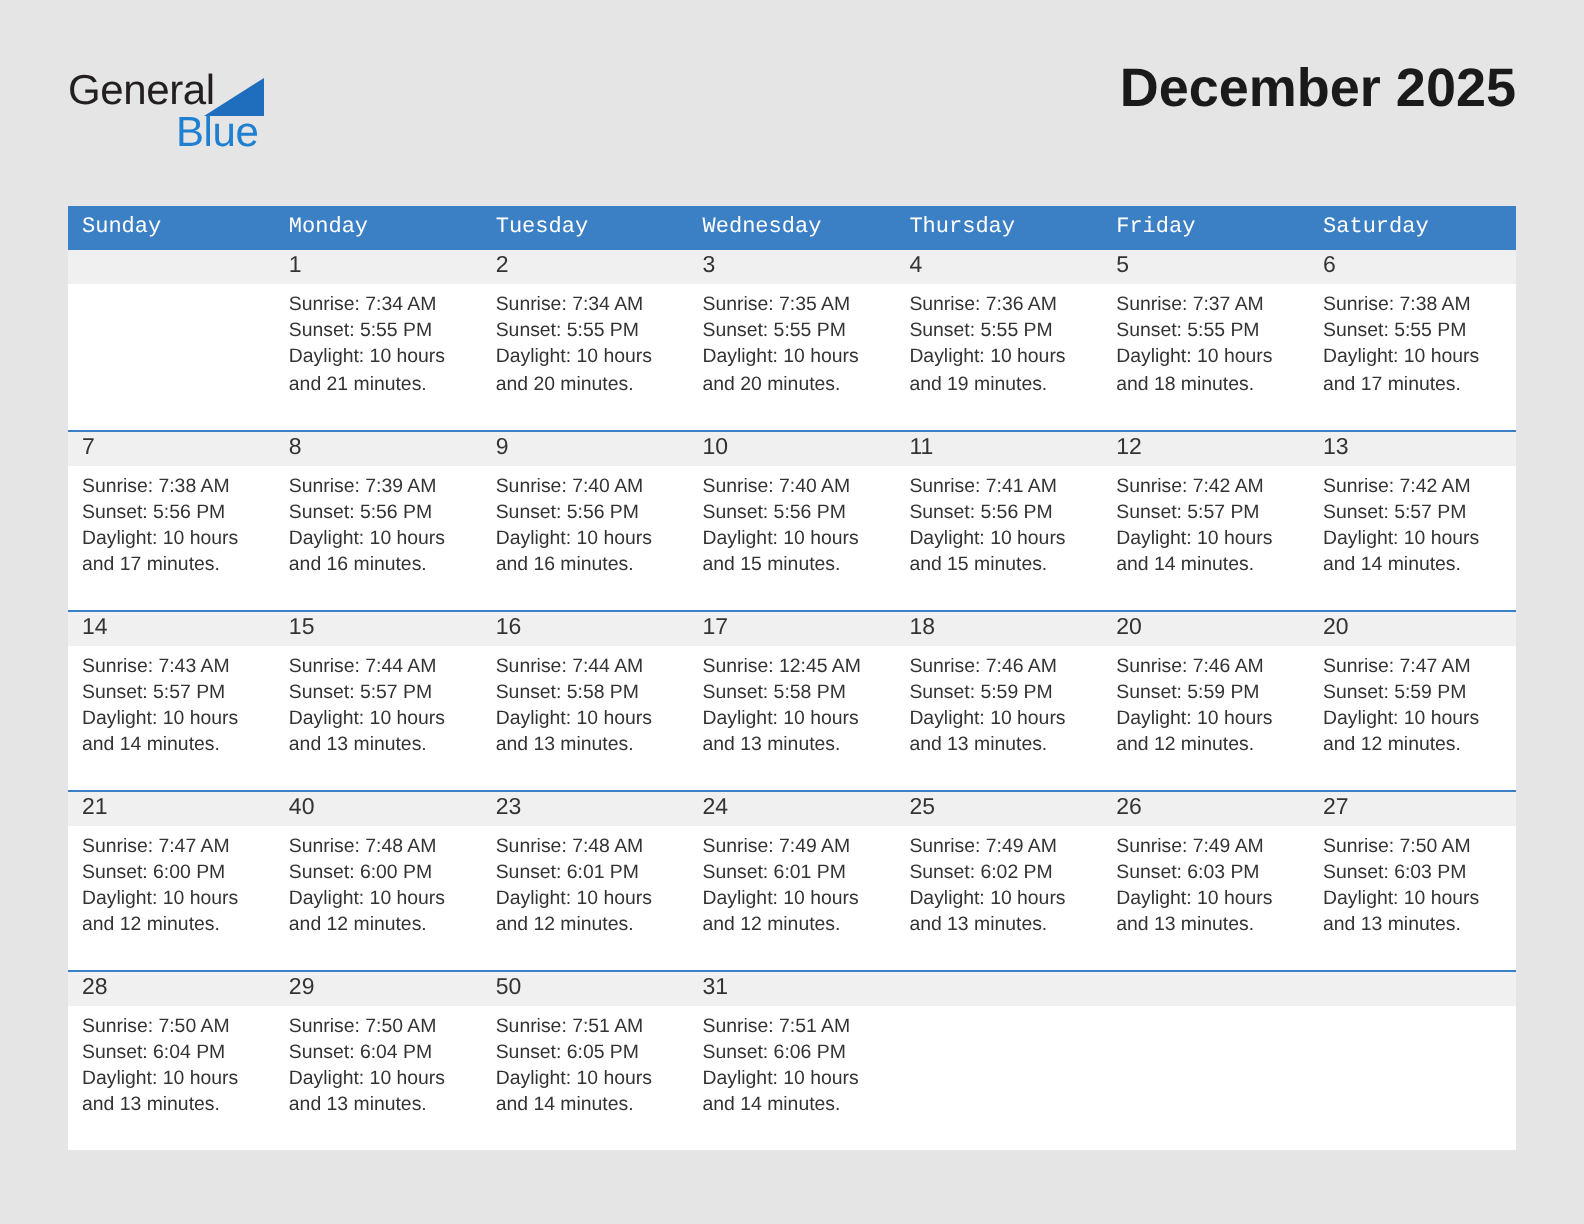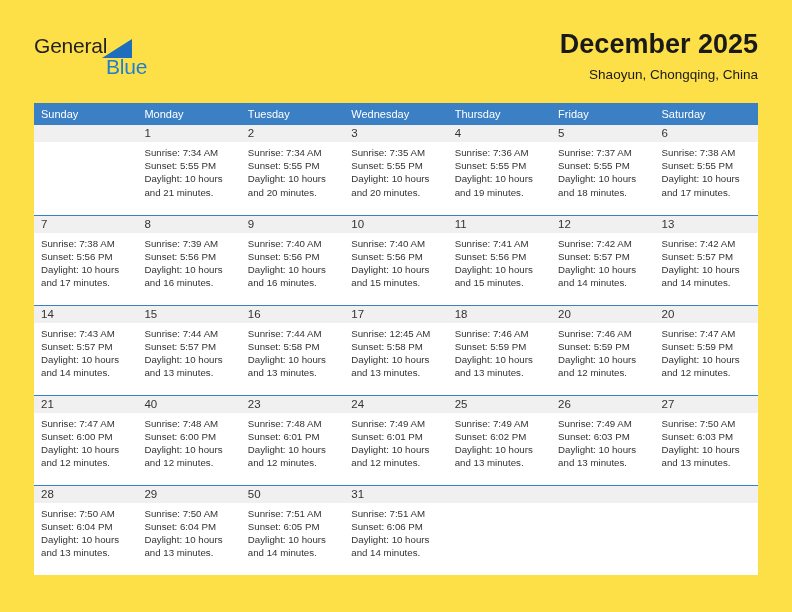--- a/index.html
+++ b/index.html
@@ -10,21 +10,21 @@
     height: 612px;
     background: #ffffff;
     font-family: "Liberation Sans", sans-serif;
     -webkit-font-smoothing: antialiased;
   }
 
   .page {
     position: relative;
     width: 792px;
     height: 612px;
-    background: #fde047;
+    background: #e5e5e5;
     overflow: hidden;
   }
 
   
   .header {
     position: absolute;
     left: 0;
     top: 0;
     width: 792px;
     height: 100px;
@@ -58,21 +58,20 @@
   }
   .logo-blue {
     position: absolute;
     left: 54px;
     top: 21px;
     font-size: 21px;
     line-height: 23px;
     color: #1f7fd0;
     letter-spacing: -0.2px;
     white-space: nowrap;
-    margin-left: 18px;
   }
 
   .title-block {
     position: absolute;
     right: 34px;
     top: 28px;
     text-align: right;
   }
   .cal-title {
     font-size: 27px;
@@ -103,20 +102,21 @@
   .calendar th {
     background: #3b7fc4;
     color: #ffffff;
     font-size: 11px;
     font-weight: normal;
     text-align: left;
     padding: 5px 0 5px 7px;
     height: 22px;
     border: none;
     vertical-align: middle;
+    font-family: Liberation Mono, monospace;
   }
 
   .calendar td {
     width: 103.4px;
     height: 90px;
     vertical-align: top;
     padding: 0;
     border-top: 1px solid #3b7fc4;
     background: #ffffff;
   }
@@ -152,21 +152,20 @@
   <div class="header">
 
     <div class="logo">
       <span class="logo-general">General</span>
       <span class="logo-tri"></span>
       <span class="logo-blue">Blue</span>
     </div>
 
     <div class="title-block">
       <h1 class="cal-title">December 2025</h1>
-      <p class="cal-subtitle">Shaoyun, Chongqing, China</p>
     </div>
 
   </div>
 
   <table class="calendar">
     <thead>
       <tr id="head-row">
           <th>Sunday</th>
           <th>Monday</th>
           <th>Tuesday</th>

